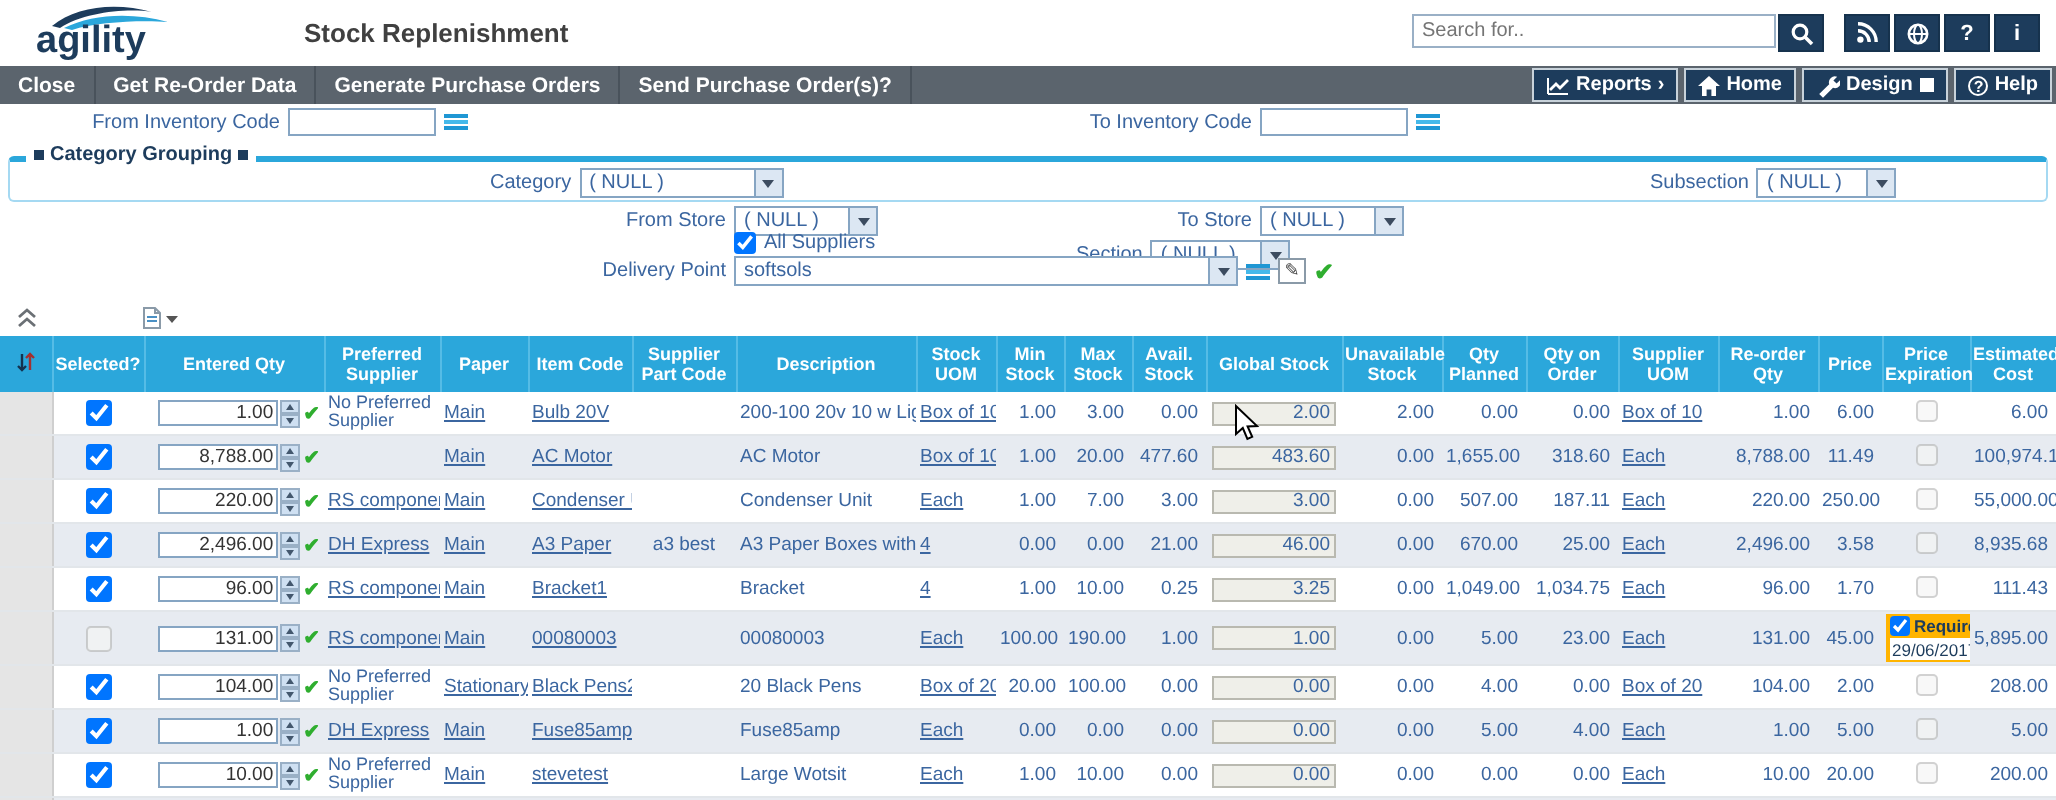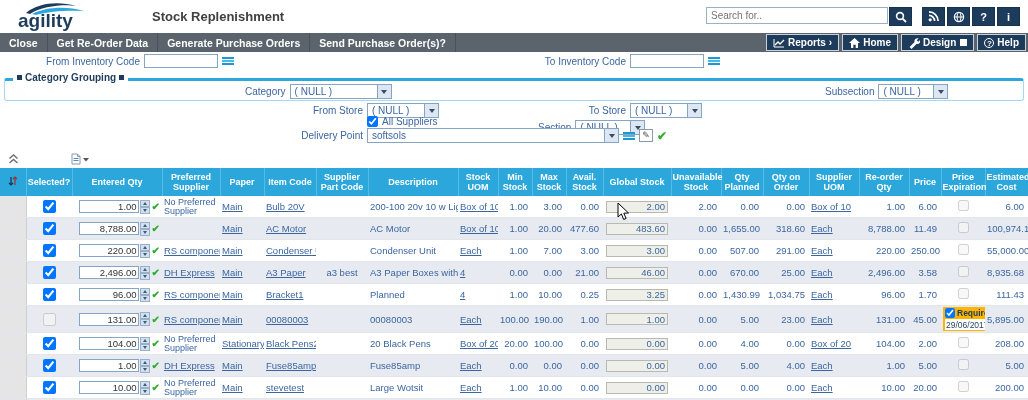--- a/index.html
+++ b/index.html
@@ -421,21 +421,21 @@
         <td><span class="link">Condenser Unit</span></td>
         <td class="ctr"></td>
         <td>Condenser Unit</td>
         <td><span class="link">Each</span></td>
         <td class="num">1.00</td>
         <td class="num">7.00</td>
         <td class="num">3.00</td>
         <td class="ctr"><input class="global-input" type="text" readonly="" value="3.00" style=""></td>
         <td class="num">0.00</td>
         <td class="num">507.00</td>
-        <td class="num">291.00</td>
+        <td class="num">187.11</td>
         <td><span class="link">Each</span></td>
         <td class="num">220.00</td>
         <td class="num">250.00</td>
         <td class="c-exp"><input class="exp-cb" type="checkbox" disabled="" style=""></td>
         <td class="num">55,000.00</td>
       </tr>
       <tr class="alt">
         <td class="c-sort"></td>
         <td class="c-sel"><input type="checkbox" checked="" style=""></td>
         <td>
@@ -477,28 +477,28 @@
               <span class="sp up"></span>
               <span class="sp dn"></span>
             </span>
             <span class="vcheck">✔</span>
           </span>
         </td>
         <td><span class="link">RS components</span></td>
         <td><span class="link">Main</span></td>
         <td><span class="link">Bracket1</span></td>
         <td class="ctr"></td>
-        <td>Planned</td>
+        <td>Bracket</td>
         <td><span class="link">4</span></td>
         <td class="num">1.00</td>
         <td class="num">10.00</td>
         <td class="num">0.25</td>
         <td class="ctr"><input class="global-input" type="text" readonly="" value="3.25" style=""></td>
         <td class="num">0.00</td>
-        <td class="num">1,430.99</td>
+        <td class="num">1,049.00</td>
         <td class="num">1,034.75</td>
         <td><span class="link">Each</span></td>
         <td class="num">96.00</td>
         <td class="num">1.70</td>
         <td class="c-exp"><input class="exp-cb" type="checkbox" disabled="" style=""></td>
         <td class="num">111.43</td>
       </tr>
       <tr class="alt">
         <td class="c-sort"></td>
         <td class="c-sel"><input type="checkbox" disabled="" style=""></td>

